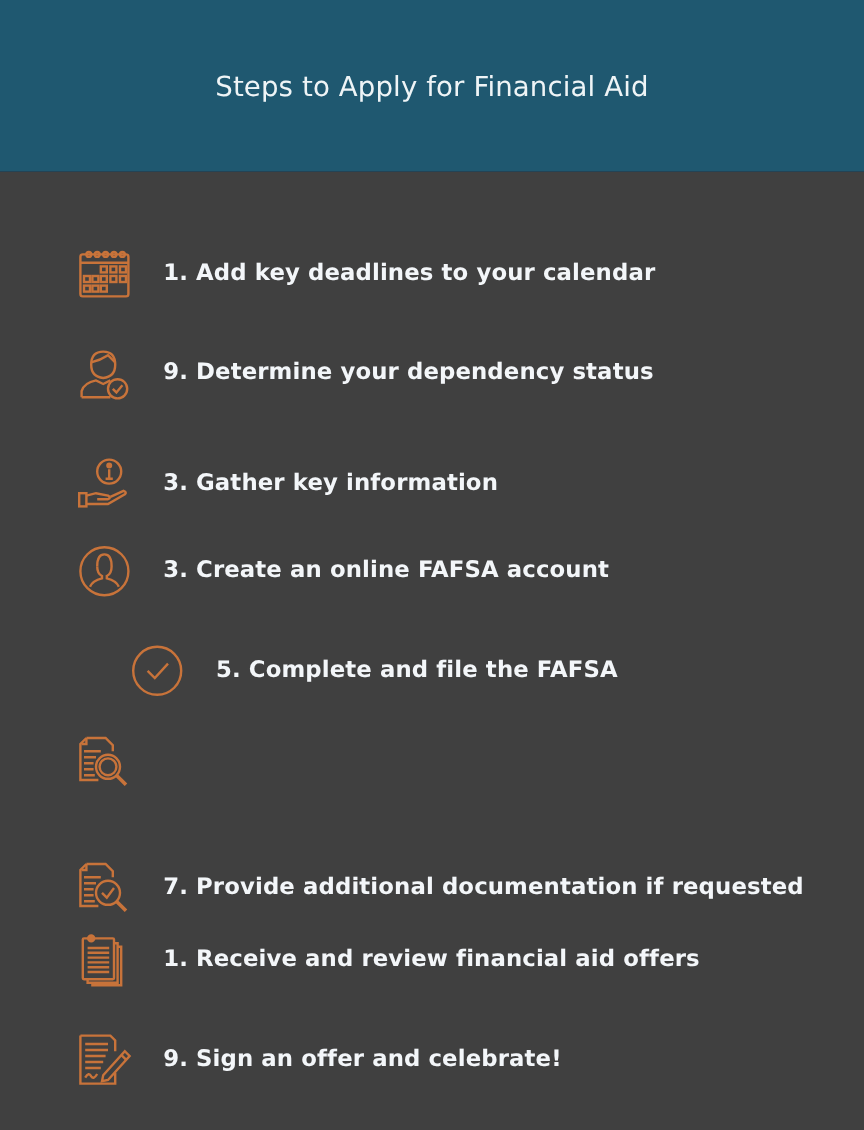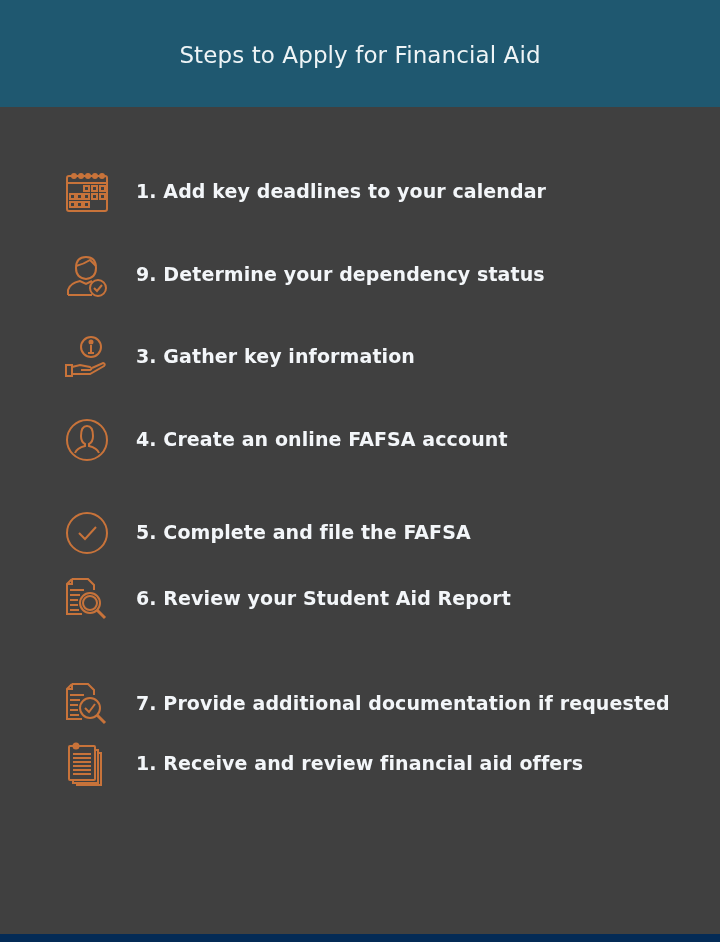--- a/index.html
+++ b/index.html
@@ -2,21 +2,21 @@
 <html><head>
   <meta charset="utf-8">
   <style>
     html, body { margin: 0; padding: 0; }
     body {
       width: 720px; height: 942px; overflow: hidden;
       background: #042b56;
       font-family: "DejaVu Sans", "Liberation Sans", sans-serif;
     }
     .header {
-      height: 107px;
+      height: 143px;
       background: #1f5870;
       display: flex; align-items: center; justify-content: center;
     }
     .title {
       color: #eef4f6;
       font-size: 23px;
       letter-spacing: 0.1px;
       margin-top: 2px;
     }
     .main {
@@ -86,21 +86,21 @@
         <path d="M12 14 Q20 12 26 8 Q30 12 32 14"></path>
         <path d="M4 43 L4 38 Q6 31 16 29 L22 32 L28 29"></path>
         <line x1="4" y1="43" x2="28" y2="43"></line>
         <circle cx="34" cy="36" r="8"></circle>
         <path d="M30 36 L33 39 L38 33"></path>
       </svg>
     </div>
     <div class="label">9. Determine your dependency status</div>
   </div>
 
-  <div class="step" style="top:219px;padding-left:42px;">
+  <div class="step" style="top:229px;padding-left:42px;">
     <div class="icon">
       <svg viewBox="0 0 46 46" fill="none" stroke="#c8733a" stroke-width="2">
         <circle cx="27" cy="13" r="10"></circle>
         <circle cx="27" cy="8" r="1.5" fill="#c8733a"></circle>
         <line x1="27" y1="11" x2="27" y2="19"></line>
         <line x1="24" y1="19" x2="30" y2="19"></line>
         <rect x="2" y="31" width="6" height="11"></rect>
         <path d="M8 33 L16 31 L26 33 Q29 35 26 36 L17 36"></path>
         <path d="M8 40 L26 40 L40 32 Q42 30 39 29 L28 34"></path>
       </svg>
@@ -109,24 +109,24 @@
   </div>
 
   <div class="step" style="top:302px;">
     <div class="icon">
       <svg viewBox="0 0 46 46" fill="none" stroke="#c8733a" stroke-width="2">
         <circle cx="23" cy="23" r="20"></circle>
         <path d="M17 19 Q17 9 23 9 Q29 9 29 19 Q29 25 25 27 L25 29 Q33 31 35 36"></path>
         <path d="M17 19 Q17 25 21 27 L21 29 Q13 31 11 36"></path>
       </svg>
     </div>
-    <div class="label">4. Create an online FAFSA account</div>
-  </div>
-
-  <div class="step" style="top:395px;">
+    <div class="label">3. Create an online FAFSA account</div>
+  </div>
+
+  <div class="step" style="top:385px;margin-left:44px;">
     <div class="icon">
       <svg viewBox="0 0 46 46" fill="none" stroke="#c8733a" stroke-width="2">
         <circle cx="23" cy="23" r="20"></circle>
         <path d="M15 23 L21 29 L32 17"></path>
       </svg>
     </div>
     <div class="label">5. Complete and file the FAFSA</div>
   </div>
 
   <div class="step" style="top:461px;">
@@ -138,21 +138,20 @@
         <line x1="6" y1="14" x2="20" y2="14"></line>
         <line x1="6" y1="19" x2="16" y2="19"></line>
         <line x1="6" y1="24" x2="14" y2="24"></line>
         <line x1="6" y1="29" x2="14" y2="29"></line>
         <line x1="6" y1="34" x2="15" y2="34"></line>
         <circle cx="26" cy="27" r="10"></circle>
         <circle cx="26" cy="27" r="7"></circle>
         <line x1="33" y1="34" x2="41" y2="42" stroke-width="3"></line>
       </svg>
     </div>
-    <div class="label">6. Review your Student Aid Report</div>
   </div>
 
   <div class="step" style="top:566px;">
     <div class="icon">
       <svg viewBox="0 0 46 46" fill="none" stroke="#c8733a" stroke-width="2">
         <path d="M8 3 L24 3 L30 9 L30 14"></path>
         <path d="M8 3 L3 8 L3 38 L18 38"></path>
         <path d="M4 8 L8 8 L8 3"></path>
         <line x1="6" y1="14" x2="20" y2="14"></line>
         <line x1="6" y1="19" x2="16" y2="19"></line>
@@ -178,14 +177,31 @@
         <line x1="9" y1="17" x2="27" y2="17"></line>
         <line x1="9" y1="21" x2="27" y2="21"></line>
         <line x1="9" y1="25" x2="27" y2="25"></line>
         <line x1="9" y1="29" x2="27" y2="29"></line>
         <line x1="9" y1="33" x2="27" y2="33"></line>
       </svg>
     </div>
     <div class="label">1. Receive and review financial aid offers</div>
   </div>
 
+  <div class="step" style="top:709px;">
+    <div class="icon">
+      <svg viewBox="0 0 46 46" fill="none" stroke="#c8733a" stroke-width="2">
+        <path d="M3 3 L28 3 L32 7 L32 16"></path>
+        <path d="M3 3 L3 43 L32 43 L32 34"></path>
+        <line x1="7" y1="10" x2="26" y2="10"></line>
+        <line x1="7" y1="15" x2="26" y2="15"></line>
+        <line x1="7" y1="20" x2="24" y2="20"></line>
+        <line x1="7" y1="25" x2="22" y2="25"></line>
+        <line x1="7" y1="30" x2="20" y2="30"></line>
+        <path d="M7 38 Q10 33 12 37 Q14 40 17 35"></path>
+        <path d="M22 36 L40 16 L44 20 L26 40 L21 41 Z"></path>
+        <line x1="37" y1="19" x2="41" y2="23"></line>
+      </svg>
+    </div>
+    <div class="label">9. Sign an offer and celebrate!</div>
+  </div>
 
 </div>
 
 </body></html>

